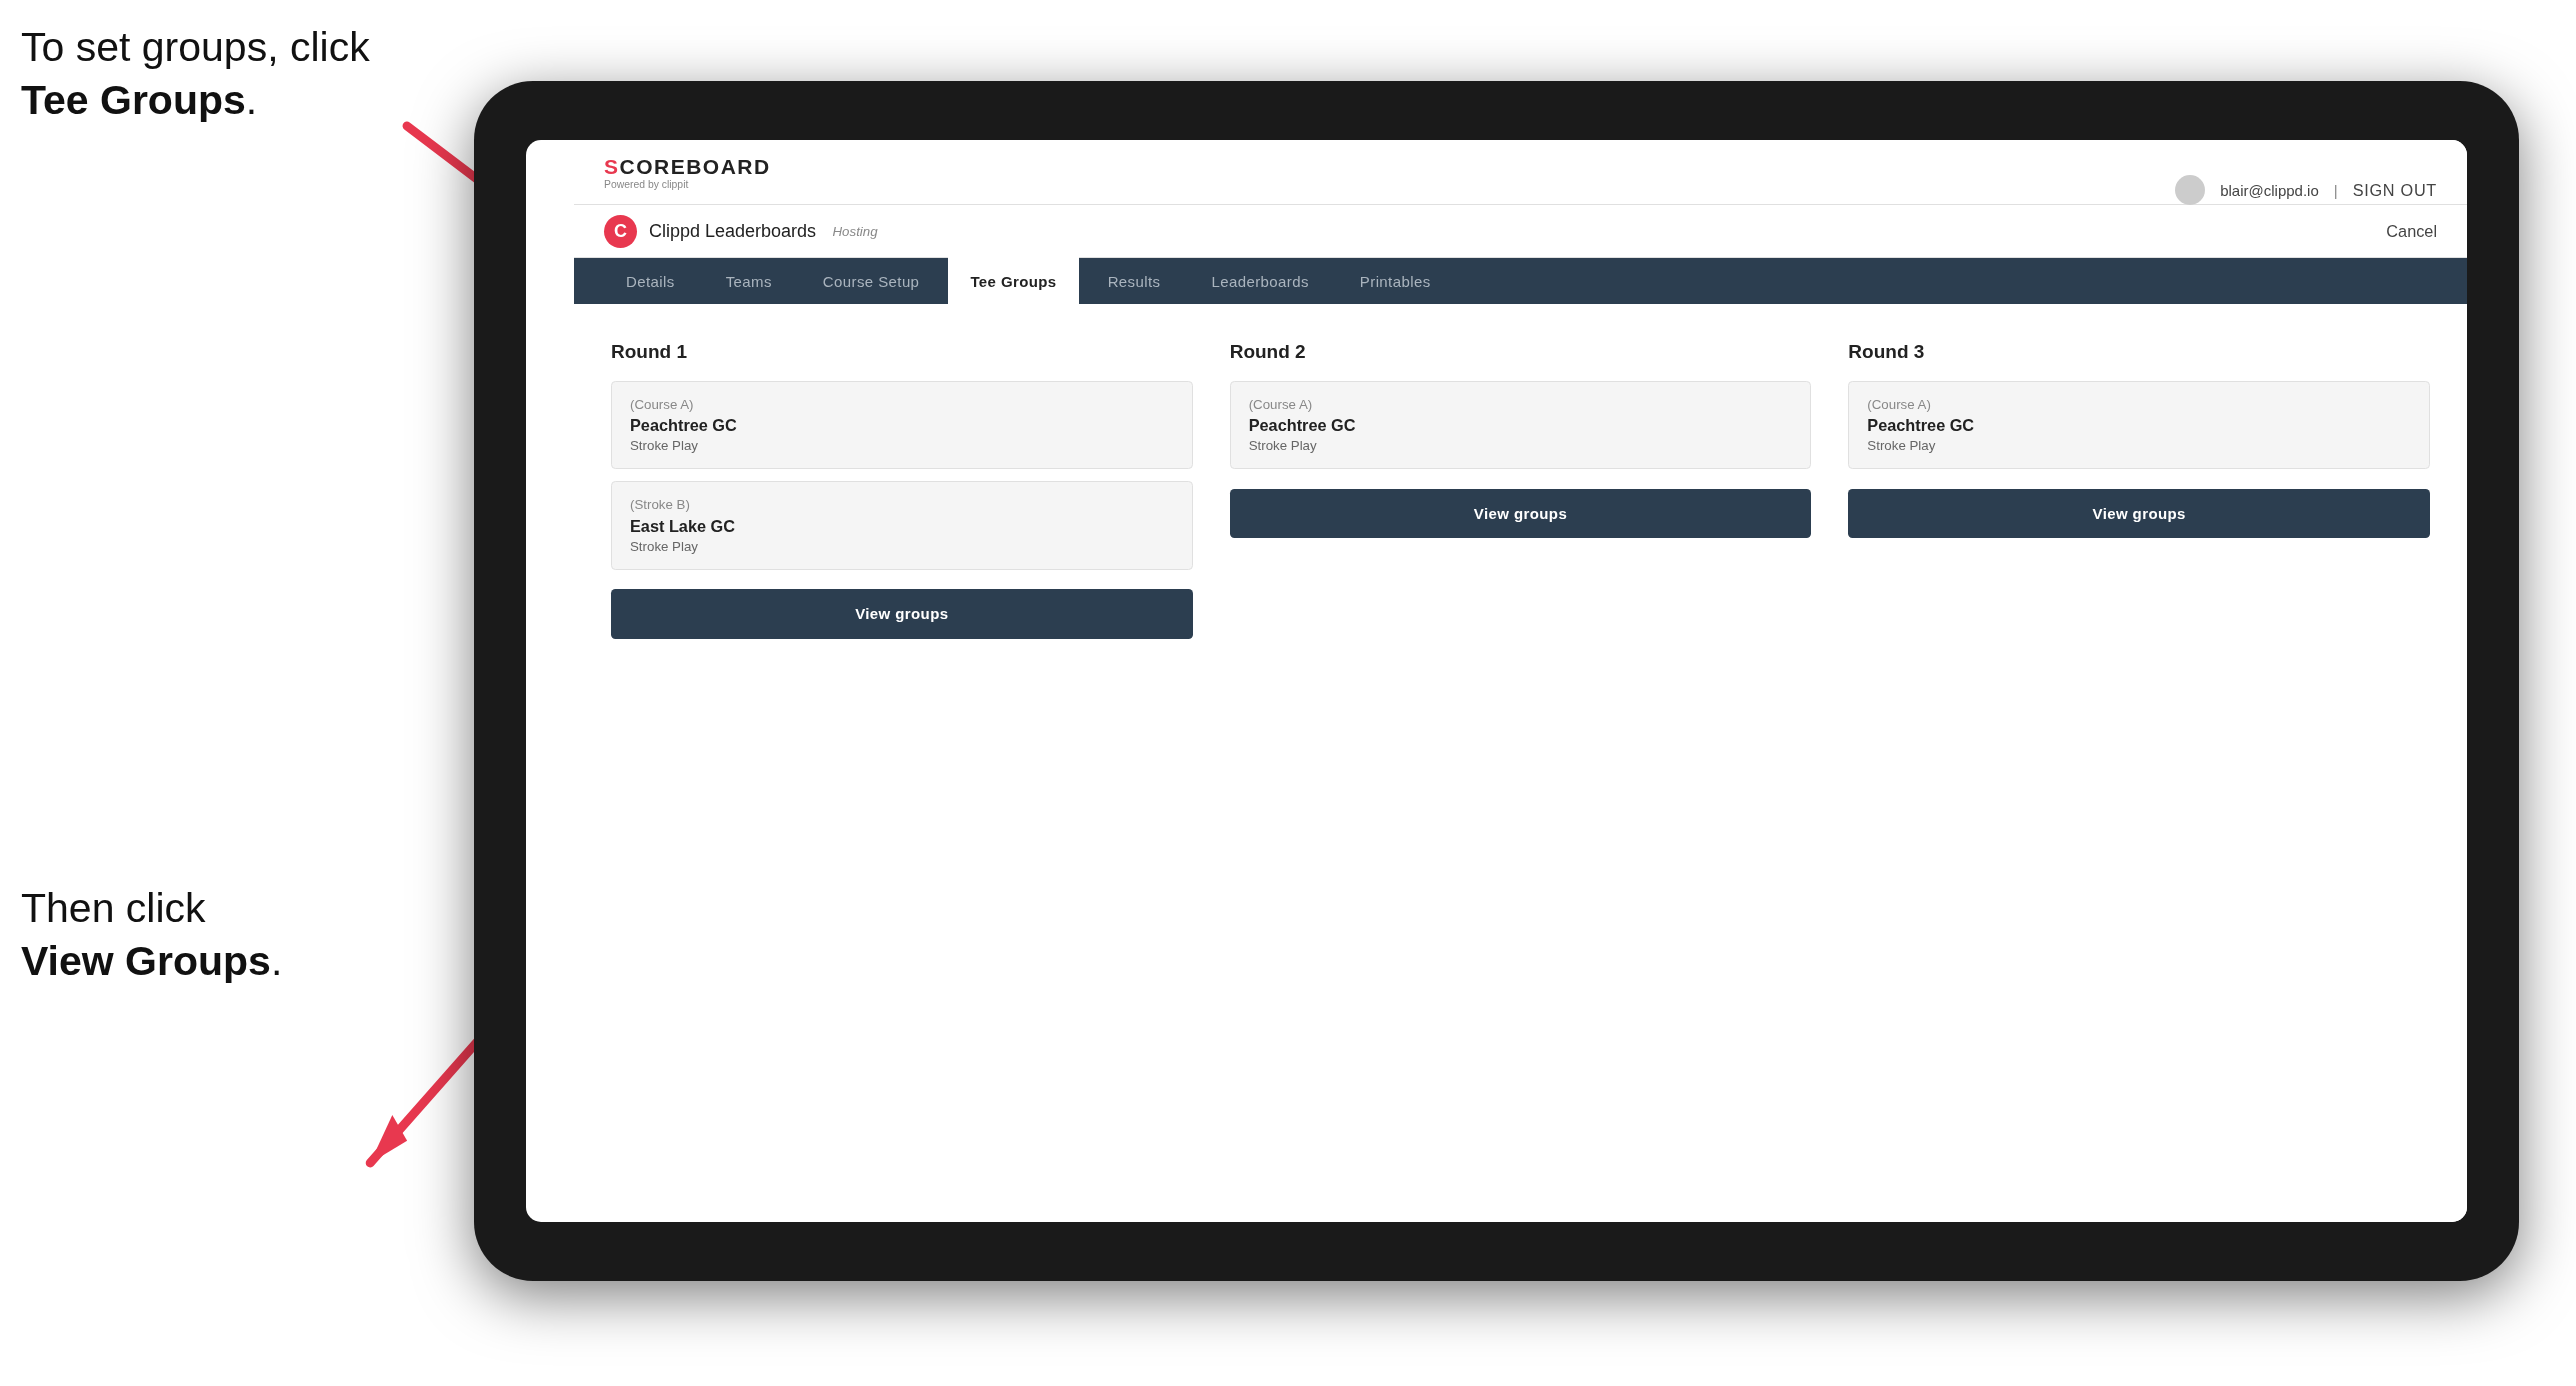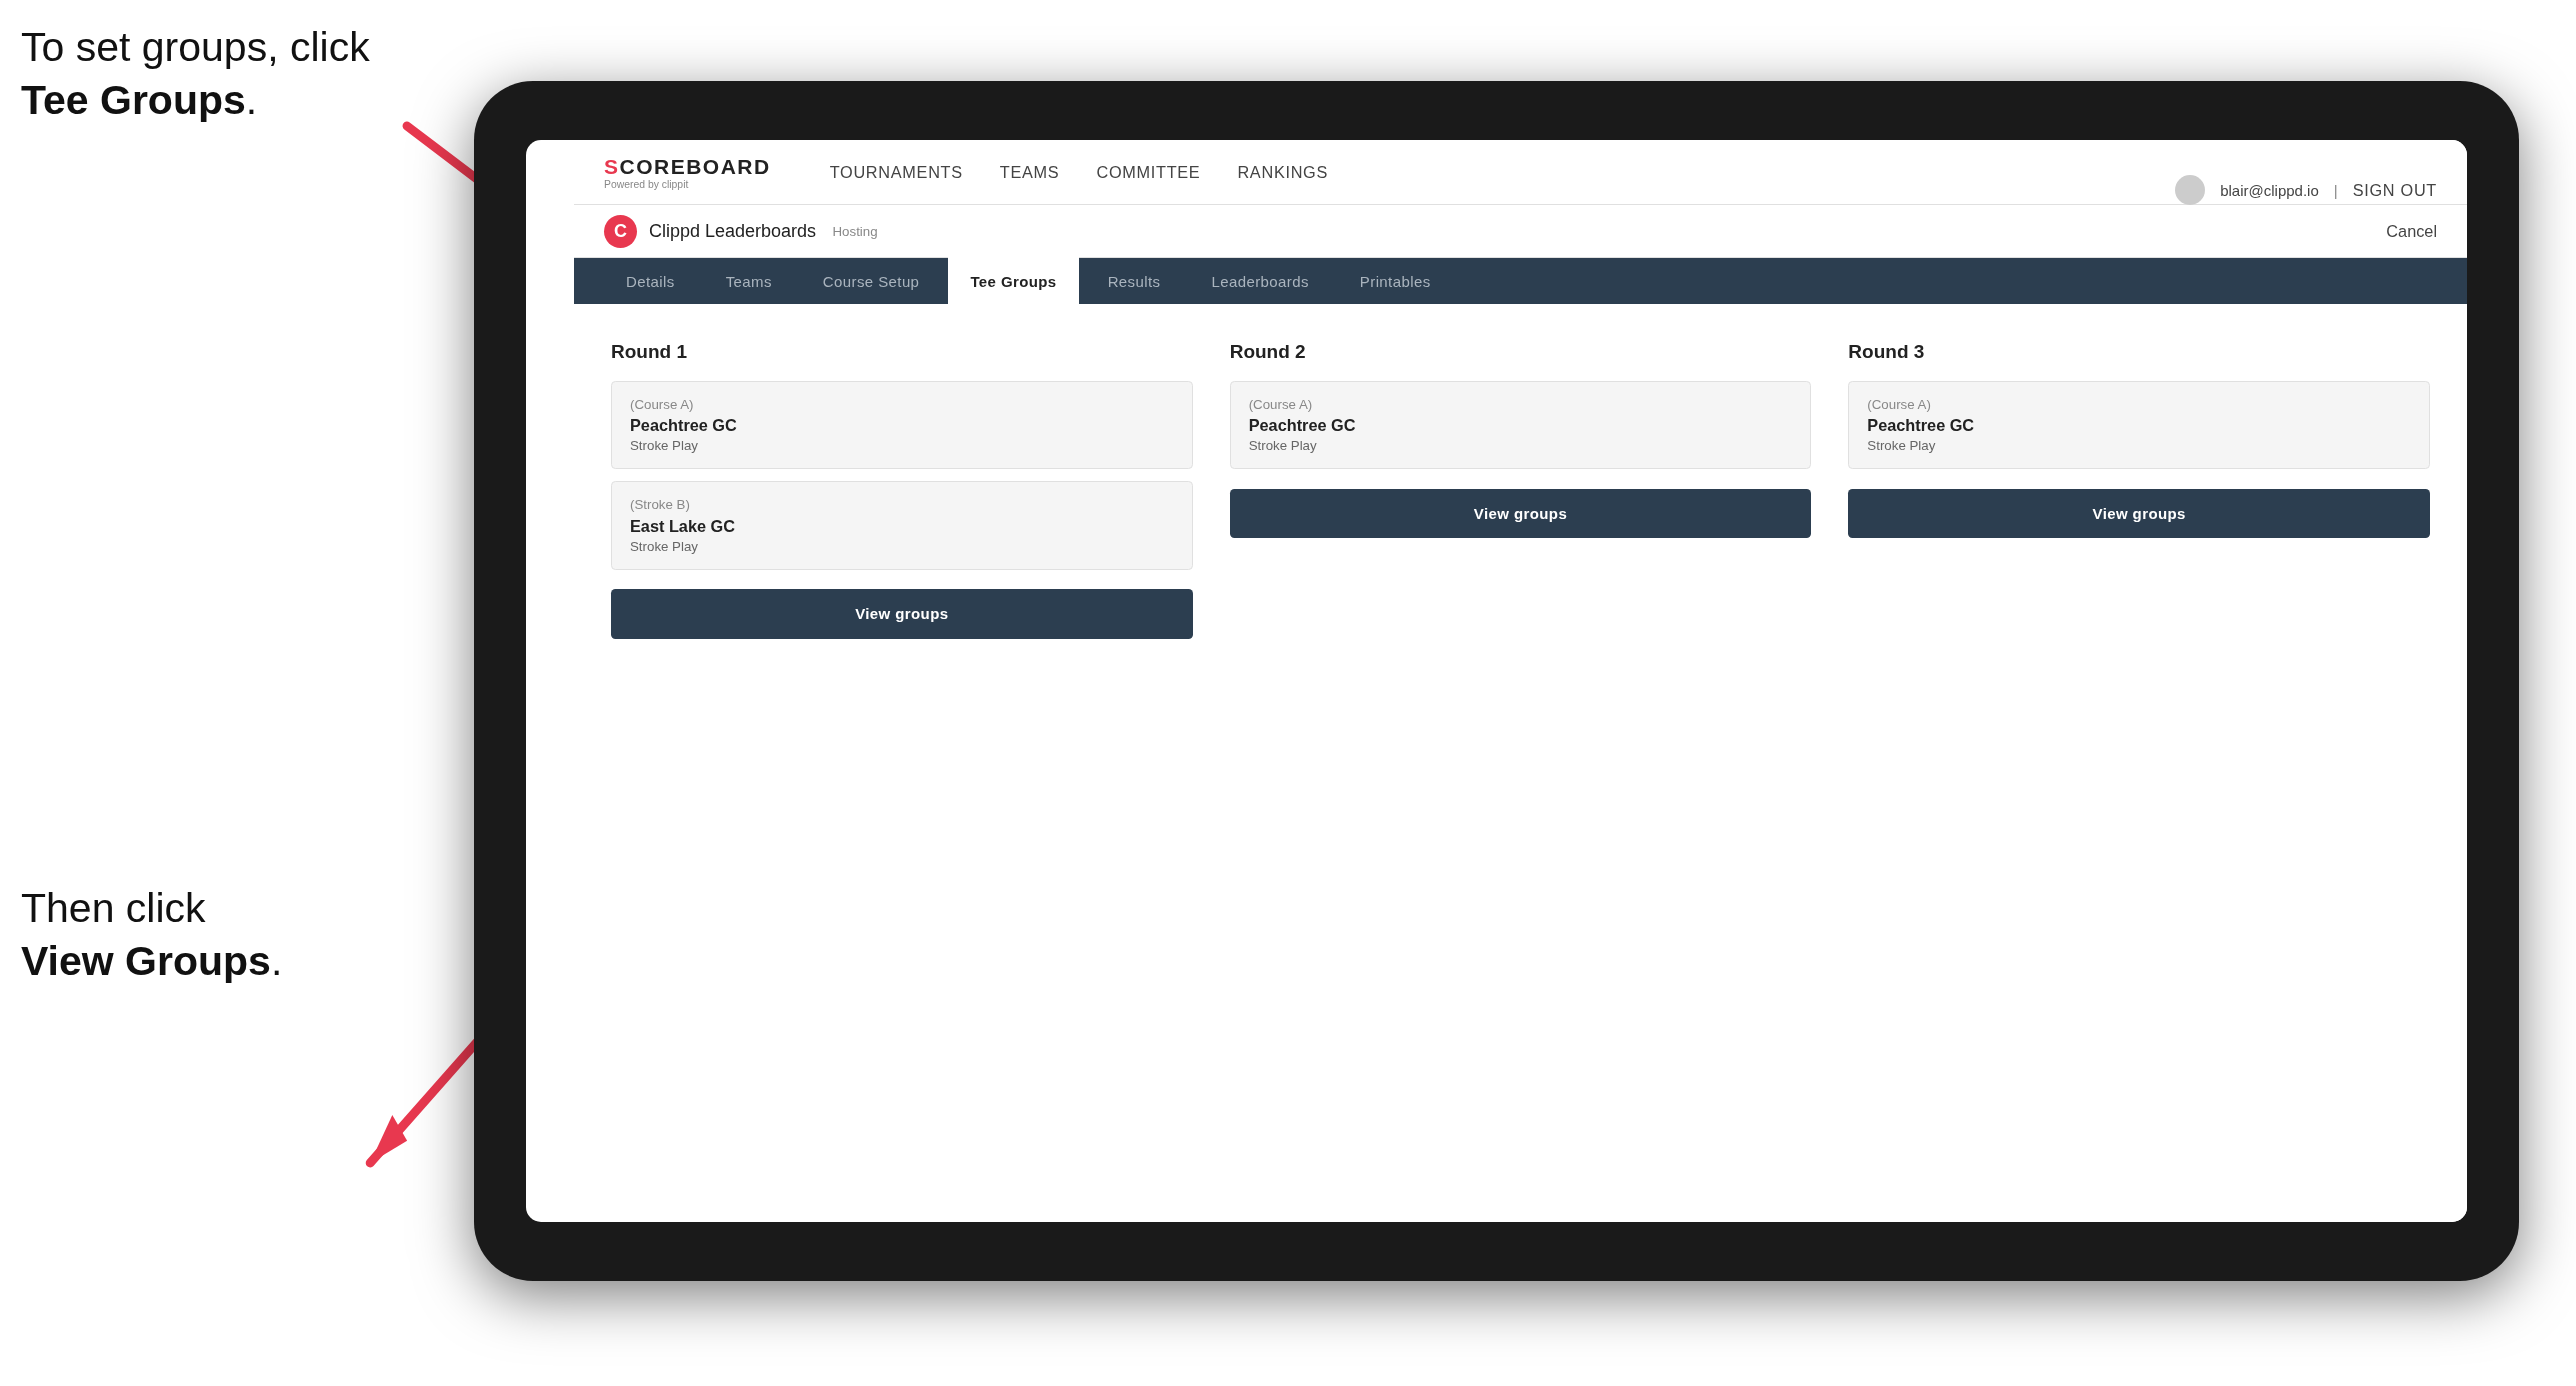--- a/index.html
+++ b/index.html
@@ -181,20 +181,21 @@
 
     .event-name {
       font-size: 18px;
       color: #222;
     }
 
     .hosting-badge {
       font-size: 13.3px;
       color: #888;
       margin-left: 4.4px;
+      font-style: italic;
     }
 
     .cancel-btn {
       margin-left: auto;
       font-size: 16.3px;
       color: #444;
       cursor: pointer;
     }
 
     
@@ -315,26 +316,20 @@
 
 <div class="tablet-frame">
   <div class="tablet-screen">
 
     <div class="top-nav">
       <div class="logo-area">
         <span class="logo-text">
           <span style="color:#e8384f;">S</span>COREBOARD
         </span>
         <span class="logo-sub">Powered by clippit</span>
-      </div>
-      <div class="nav-links">
-        <span class="nav-link">TOURNAMENTS</span>
-        <span class="nav-link">TEAMS</span>
-        <span class="nav-link">COMMITTEE</span>
-        <span class="nav-link">RANKINGS</span>
       </div>
       <div class="nav-right">
         <div class="user-avatar"></div>
         <span class="nav-user-text">blair@clippd.io</span>
         <span style="color:#888;font-size:15px;">|</span>
         <span class="nav-link">Sign out</span>
       </div>
     </div>
 
     <div class="sub-header">

